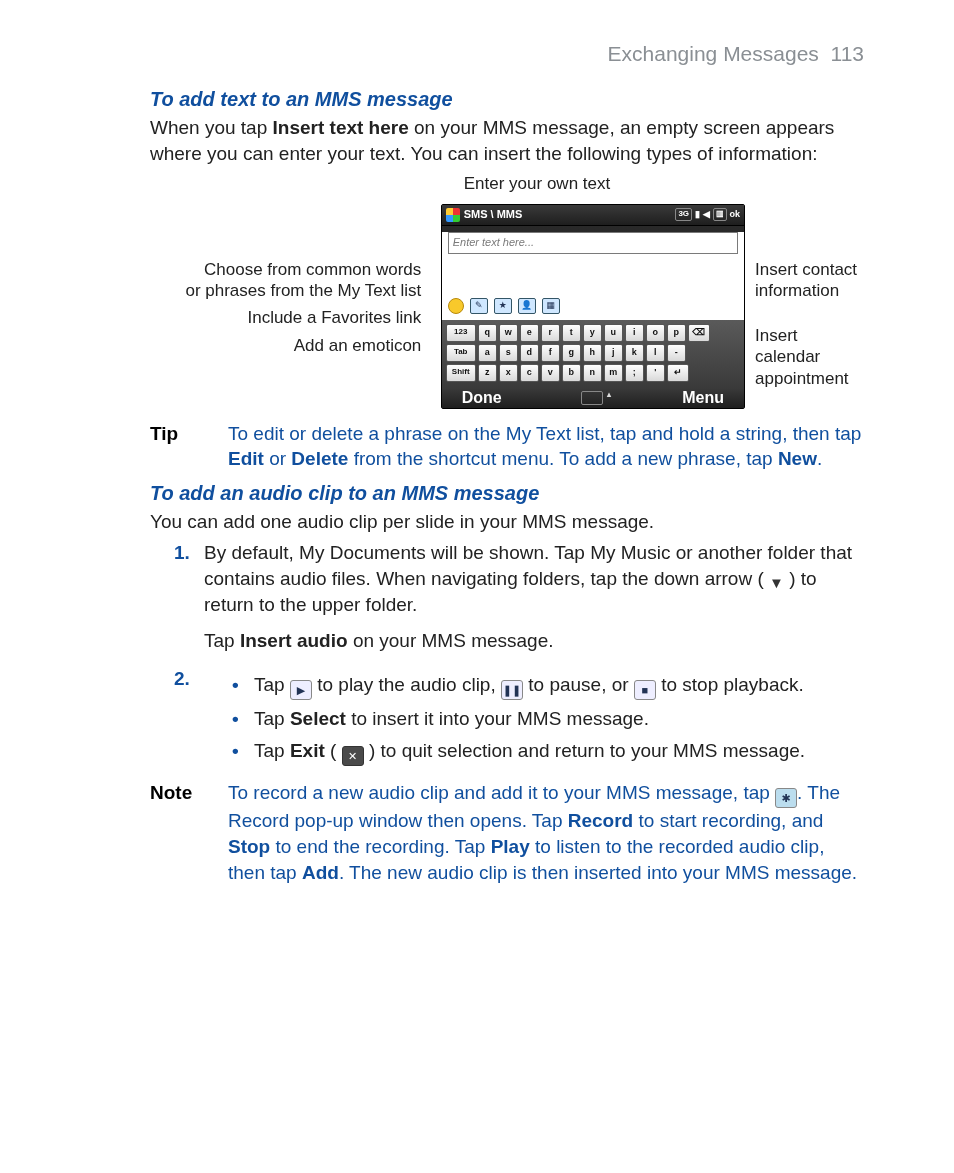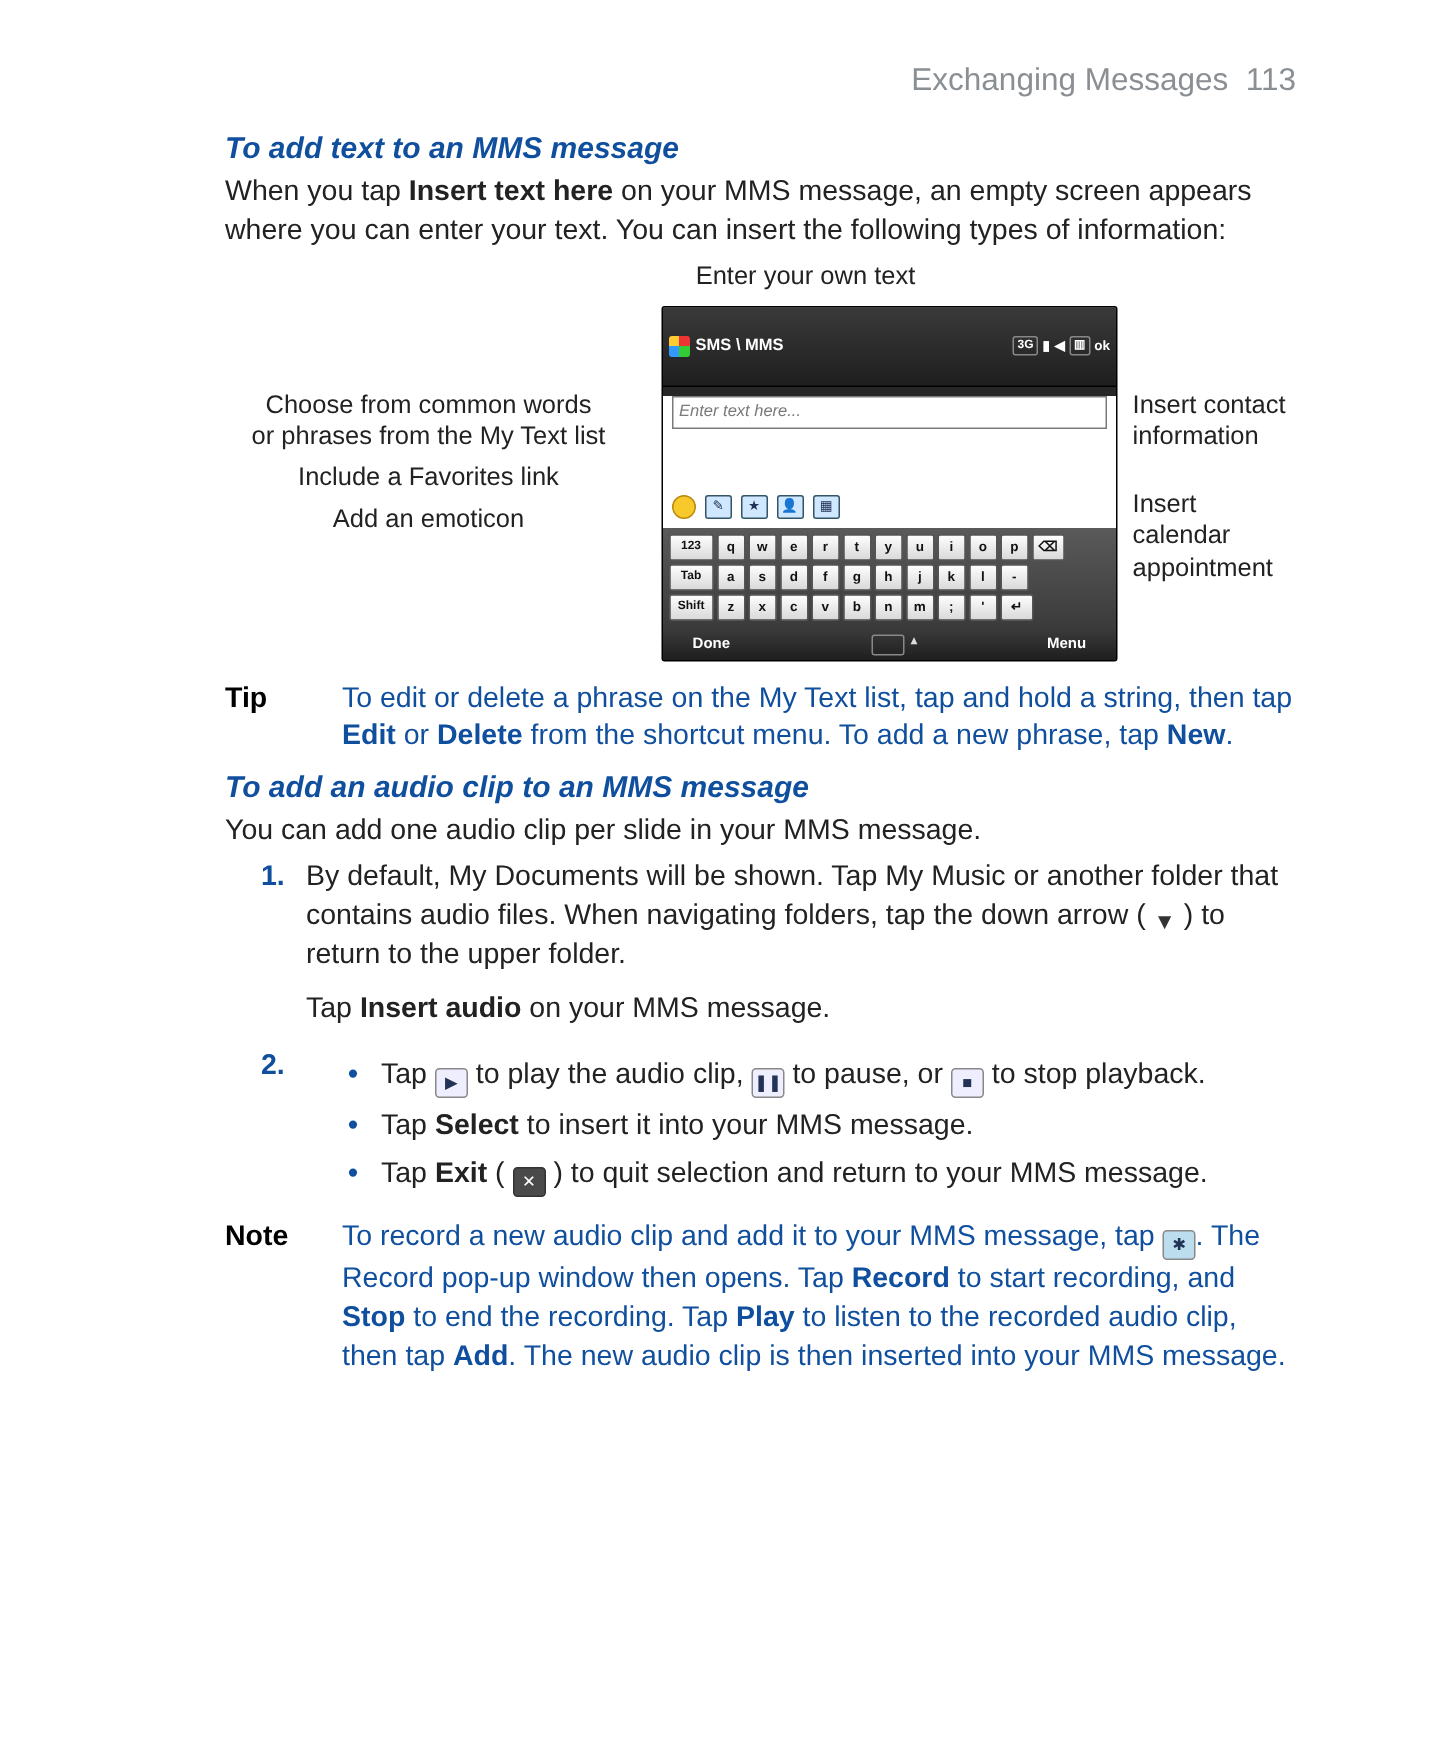--- a/index.html
+++ b/index.html
@@ -34,36 +34,36 @@
     display: flex;
     align-items: flex-start;
     margin: 8px 0 12px 0;
   }
   .left-labels, .right-labels {
     display: flex;
     flex-direction: column;
     font-size: 17px;
     line-height: 1.25;
   }
-  .left-labels { width: 280px; text-align: center; padding-top: 55px; gap: 6px; }
+  .left-labels { width: 280px; text-align: right; padding-top: 55px; gap: 6px; }
   .right-labels { padding-top: 55px; padding-left: 10px; gap: 24px; }
   .caption-top { text-align: center; font-size: 17px; margin-bottom: 2px; }
   .device {
     width: 312px;
     background: linear-gradient(#2b2b2b,#1a1a1a);
     border: 1px solid #000;
     border-radius: 2px;
     font-size: 11px;
     color: #fff;
   }
   .title-bar {
     display: flex;
     align-items: center;
     height: 20px;
-    padding: 16px 4px;
+    padding: 0 4px;
     background: linear-gradient(#3a3a3a,#1e1e1e);
     border-bottom: 1px solid #000;
     font-weight: 700;
     font-size: 11px;
   }
   .title-bar .winflag { width:14px; height:14px; margin-right:4px; display:inline-block;
     background: conic-gradient(#e33 0 25%, #3c3 0 50%, #39f 0 75%, #fc3 0 100%);
     border-radius:2px; }
   .title-bar .status { margin-left:auto; display:flex; gap:3px; align-items:center; font-size:9px; }
   .chip { border:1px solid #888; padding:0 2px; border-radius:2px; font-size:8px; }
@@ -90,21 +90,21 @@
   .key {
     flex:0 0 auto; min-width:17px; height:16px; background:linear-gradient(#fefefe,#d9d9d9);
     border:1px solid #555; border-radius:2px; font-size:9px; color:#111;
     display:flex; align-items:center; justify-content:center; font-weight:700;
   }
   .key.wide { min-width:28px; font-size:8px; }
   .key.bk { min-width:20px; }
   .menu-bar {
     display:flex; justify-content:space-between; align-items:center;
     background: linear-gradient(#3a3a3a,#1e1e1e);
-    height:20px; padding:0 20px; font-weight:700; font-size:10px;
+    height:20px; padding:0 20px; font-weight:700; font-size:16px;
   }
   .sip { width:20px; height:12px; border:1px solid #888; border-radius:2px; position:relative; }
   .sip::after { content:"▴"; color:#ddd; font-size:8px; position:absolute; right:-9px; top:-2px;}
 
   
   .labeled { display:flex; margin: 8px 0; }
   .labeled .lab { flex: 0 0 78px; color:#000000; font-weight:700; }
   .labeled .body { flex:1; color:#104f9e; }
   .bold-blue { font-weight:700; }
 

